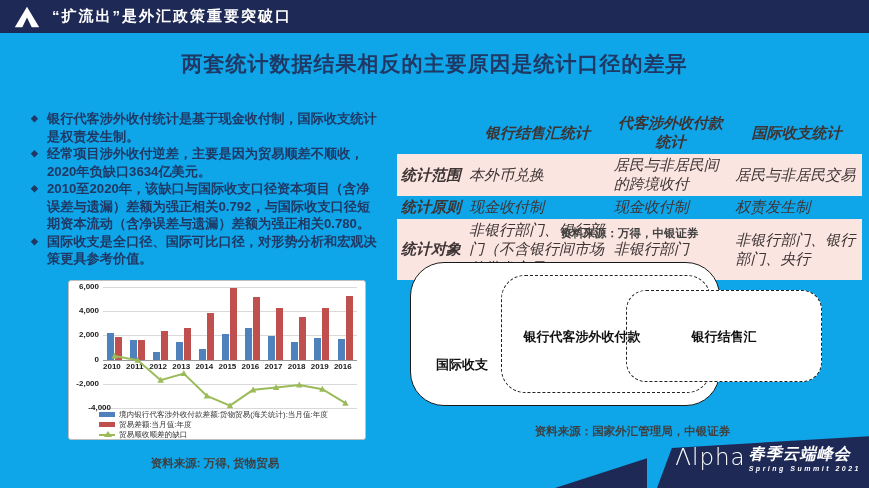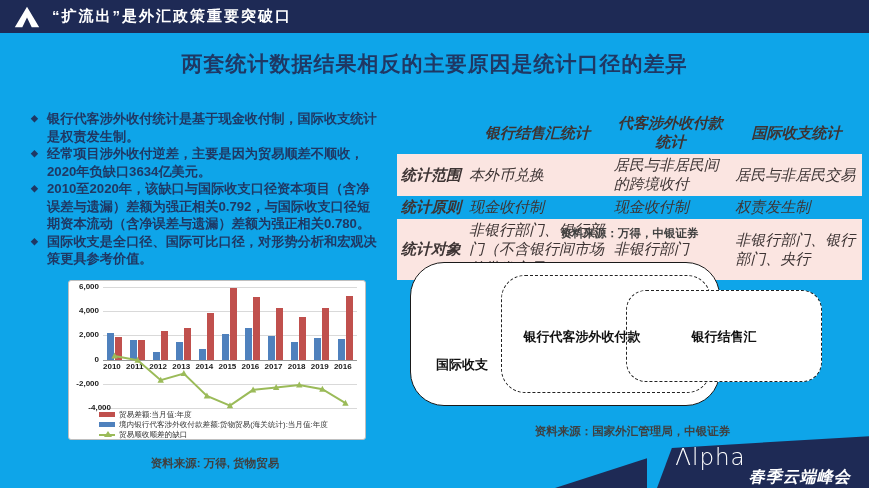--- a/index.html
+++ b/index.html
@@ -62,21 +62,21 @@
 
   
   .footer{position:absolute;left:553px;top:434px;width:316px;height:54px;}
   .footer .wedge{position:absolute;left:2px;bottom:0;width:92px;height:33px;background:#1e2a55;
                  clip-path:polygon(0 100%,100% 10%,100% 100%);}
   .footer .main{position:absolute;left:104px;bottom:0;width:212px;height:54px;background:#1e2a55;
                 clip-path:polygon(0 100%,7% 26%,100% 4%,100% 100%);}
   .brand-row{position:absolute;right:8px;top:11px;display:flex;align-items:flex-start;gap:3px;color:#fff;}
   .brand-alpha{font-size:23px;font-weight:200;line-height:1;letter-spacing:1px;margin-top:1px;
                font-family:"DejaVu Sans",sans-serif;}
-  .brand-cn{font-size:16px;font-weight:700;font-style:italic;letter-spacing:1px;line-height:1.1;margin-top:23px;}
+  .brand-cn{font-size:16px;font-weight:700;font-style:italic;letter-spacing:1px;line-height:1.1;}
   .brand-sub{font-size:7px;font-weight:700;font-style:italic;letter-spacing:2.5px;text-align:right;margin-top:2px;}
 </style>
 </head>
 <body>
 
 <div id="page">
 
   <div class="header-bar">
     <svg class="header-logo" viewBox="0 0 32 26">
       <path d="M3 24 L16 2 L29 24 L21 24 L16 13.5 L11 24 Z" fill="#ffffff"></path>
@@ -198,26 +198,26 @@
         <path d="M134.70909090909092 117.5 L141.1090909090909 117.5 L137.9090909090909 111.5 Z" fill="#9BBB59"></path>
         <path d="M157.8 127.17999999999999 L164.2 127.17999999999999 L161 121.17999999999999 Z" fill="#9BBB59"></path>
         <path d="M180.8909090909091 111.44999999999999 L187.29090909090908 111.44999999999999 L184.0909090909091 105.44999999999999 Z" fill="#9BBB59"></path>
         <path d="M203.9818181818182 109.03 L210.38181818181818 109.03 L207.1818181818182 103.03 Z" fill="#9BBB59"></path>
         <path d="M227.07272727272726 106.61 L233.47272727272724 106.61 L230.27272727272725 100.61 Z" fill="#9BBB59"></path>
         <path d="M250.16363636363636 110.845 L256.56363636363636 110.845 L253.36363636363635 104.845 Z" fill="#9BBB59"></path>
         <path d="M273.25454545454545 124.75999999999999 L279.6545454545454 124.75999999999999 L276.45454545454544 118.75999999999999 Z" fill="#9BBB59"></path>
       </svg>
       <div class="legend">
         <div class="legend-row">
+          <span class="legend-swatch" style="background: rgb(79, 129, 189);"></span>
+          <span class="legend-label">境内银行代客涉外收付款差额:货物贸易(海关统计):当月值:年度</span>
+        </div>
+        <div class="legend-row">
           <span class="legend-swatch" style="background: rgb(192, 80, 77);"></span>
           <span class="legend-label">贸易差额:当月值:年度</span>
-        </div>
-        <div class="legend-row">
-          <span class="legend-swatch" style="background: rgb(79, 129, 189);"></span>
-          <span class="legend-label">境内银行代客涉外收付款差额:货物贸易(海关统计):当月值:年度</span>
         </div>
         <div class="legend-row">
           <span class="legend-swatch" style="height: 9px;">
             <span style="position: absolute; left: 0px; top: 4px; width: 16px; height: 2px; background: rgb(155, 187, 89);"></span>
             <span style="position: absolute; left: 5px; top: 1px; width: 0px; height: 0px; border-left: 4px solid transparent; border-right: 4px solid transparent; border-bottom: 6px solid rgb(155, 187, 89);"></span>
           </span>
           <span class="legend-label">贸易顺收顺差的缺口</span>
         </div>
       </div>
     </div>

